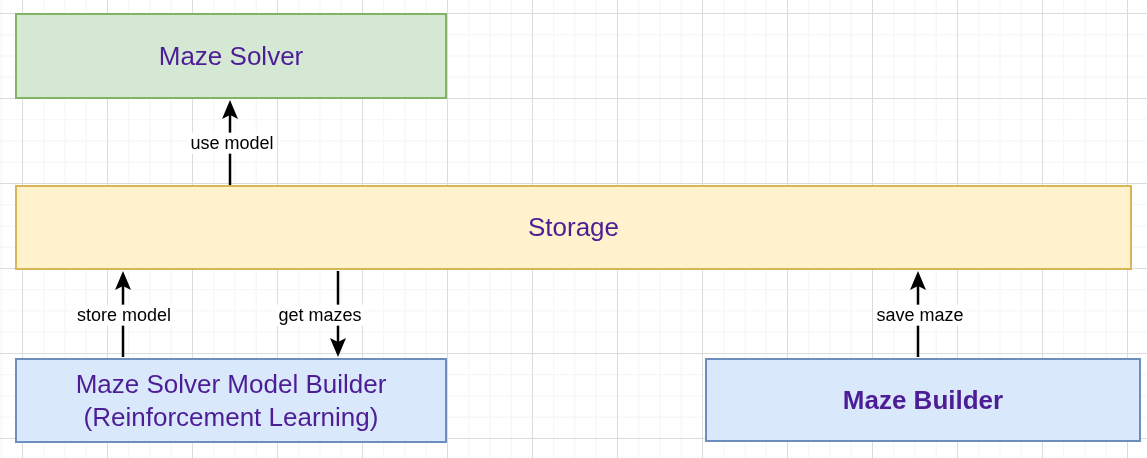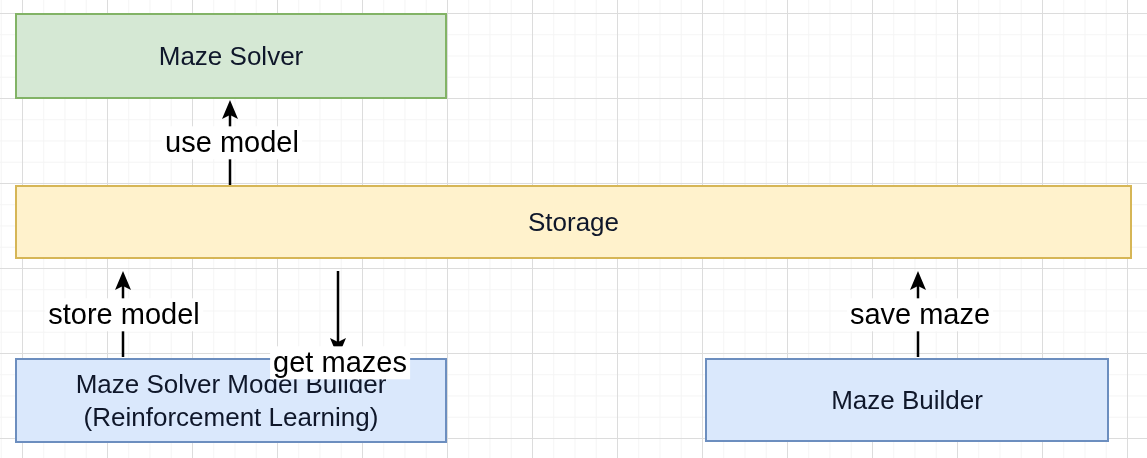--- a/index.html
+++ b/index.html
@@ -31,37 +31,37 @@
     pointer-events: none;
   }
   .node {
     position: absolute;
     box-sizing: border-box;
     border: 2px solid #000;
     display: flex;
     align-items: center;
     justify-content: center;
     text-align: center;
-    color: #0f172a;
+    color: #4c1d95;
     font-size: 26px;
     line-height: 1.25;
   }
   .node span {
     white-space: pre-line;
   }
   .edge-line {
     stroke-width: 2.5;
     fill: none;
   }
   .edge-label {
     position: absolute;
     transform: translate(-50%, -50%);
     background: #ffffff;
     color: #000000;
-    font-size: 29px;
+    font-size: 18px;
     line-height: 1.15;
     padding: 0 3px;
     white-space: nowrap;
   }
 </style>
 </head>
 <body>
 
 <div class="canvas">
   <svg class="edge-layer" viewBox="0 0 1147 458" xmlns="http://www.w3.org/2000/svg">
@@ -70,27 +70,27 @@
       <line x1="123" x2="123" y1="357" y2="286" class="edge-line" stroke="#000000"></line>
       <polygon points="123,271 115,290 123,286 131,290" fill="#000000"></polygon>
       <line x1="338" x2="338" y1="271" y2="342" class="edge-line" stroke="#000000"></line>
       <polygon points="338,357 330,338 338,342 346,338" fill="#000000"></polygon>
       <line x1="918" x2="918" y1="357" y2="286" class="edge-line" stroke="#000000"></line>
       <polygon points="918,271 910,290 918,286 926,290" fill="#000000"></polygon>
     </svg>
 <div class="node" style="left: 15px; top: 13px; width: 432px; height: 86px; background: rgb(213, 232, 212); border-color: rgb(130, 179, 102);">
       <span>Maze Solver</span>
     </div>
-    <div class="node" style="left: 15px; top: 185px; width: 1117px; height: 74px; background: rgb(255, 242, 204); border-color: rgb(214, 182, 86); text-align: right;">
+    <div class="node" style="left: 15px; top: 185px; width: 1117px; height: 85px; background: rgb(255, 242, 204); border-color: rgb(214, 182, 86); text-align: right;">
       <span>Storage</span>
     </div>
     <div class="node" style="left: 15px; top: 358px; width: 432px; height: 85px; background: rgb(218, 232, 252); border-color: rgb(108, 142, 191); text-align: center;">
       <span>Maze Solver Model Builder
 (Reinforcement Learning)</span>
     </div>
-    <div class="node" style="left: 705px; top: 358px; width: 404px; height: 84px; background: rgb(218, 232, 252); border-color: rgb(108, 142, 191);">
+    <div class="node" style="left: 705px; top: 358px; width: 436px; height: 84px; background: rgb(218, 232, 252); border-color: rgb(108, 142, 191); font-weight: bold;">
       <span>Maze Builder</span>
     </div>
     <div class="edge-label" style="left: 232px; top: 143px;">use model</div>
     <div class="edge-label" style="left: 124px; top: 315px;">store model</div>
-    <div class="edge-label" style="left: 340px; top: 315px; margin-top: 48px;">get mazes</div>
+    <div class="edge-label" style="left: 320px; top: 315px;">get mazes</div>
     <div class="edge-label" style="left: 920px; top: 315px; text-align: right;">save maze</div>
   </div>
 
 </body></html>

